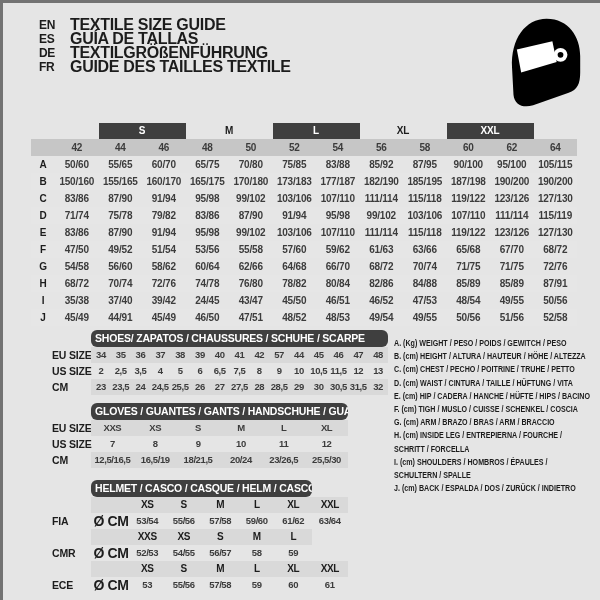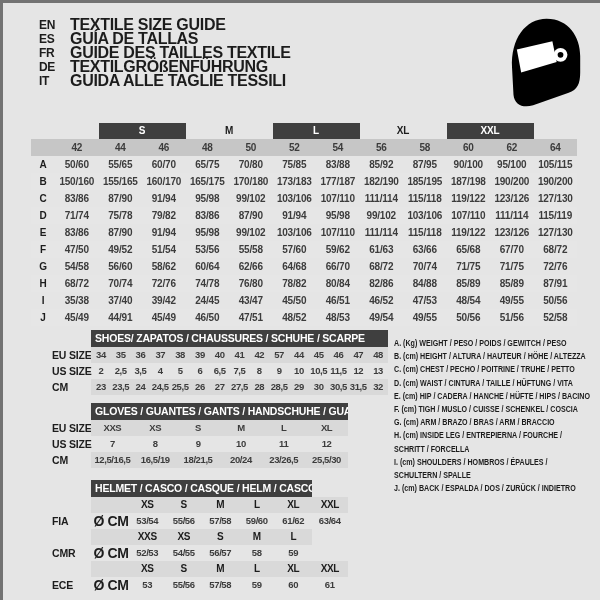--- a/index.html
+++ b/index.html
@@ -28,21 +28,21 @@
   .row-alt{background:var(--band-light);}
   .mcell{height:17px;line-height:17px;white-space:nowrap;}
   .mlabel{color:#1c1c1c;}
   
   .btable{position:absolute;display:grid;font-weight:bold;text-align:center;}
   .shoes{left:28px;top:327px;width:357px;grid-template-columns:60px repeat(15,1fr);}
   .gloves{left:28px;top:400px;width:317px;grid-template-columns:60px repeat(6,1fr);}
   .helmet{left:28px;top:477px;width:317px;grid-template-columns:60px 38px repeat(6,1fr);}
   .bar{
     background:var(--dark);color:#fff;text-align:left;padding-left:4px;
-    font-size:10.5px;height:17px;line-height:17px;white-space:nowrap;letter-spacing:-0.2px;overflow:hidden;
+    font-size:10.5px;height:17px;line-height:17px;white-space:nowrap;letter-spacing:-0.2px;overflow:hidden;border-radius:6px;
   }
   .bcell{height:16px;line-height:16px;font-size:9.5px;color:#3c3c3c;white-space:nowrap;letter-spacing:-0.4px;}
   .blabel{text-align:left;padding-left:6px;font-size:10.5px;color:#1c1c1c;letter-spacing:-0.2px;margin-left:15px;}
   .shade{background:var(--band-tbl);}
   .sizecell{font-size:10px;color:#1c1c1c;}
   .unitcell{font-size:14px;color:#1c1c1c;text-align:center;padding-left:2px;}
   
   .legend{
     position:absolute;left:391px;top:334px;width:262px;
     transform:scaleX(0.79);transform-origin:left top;
@@ -58,30 +58,26 @@
   <div class="langs">
       <div class="lang-row">
         <span class="lang-code">EN</span>
         <span class="lang-title">TEXTILE SIZE GUIDE</span>
       </div>
       <div class="lang-row">
         <span class="lang-code">ES</span>
         <span class="lang-title">GUÍA DE TALLAS</span>
       </div>
       <div class="lang-row">
-        <span class="lang-code">FR</span>
-        <span class="lang-title">GUIDE DES TAILLES TEXTILE</span>
-      </div>
-      <div class="lang-row">
         <span class="lang-code">DE</span>
         <span class="lang-title">TEXTILGRÖßENFÜHRUNG</span>
       </div>
       <div class="lang-row">
-        <span class="lang-code">IT</span>
-        <span class="lang-title">GUIDA ALLE TAGLIE TESSILI</span>
+        <span class="lang-code">FR</span>
+        <span class="lang-title">GUIDE DES TAILLES TEXTILE</span>
       </div>
     </div>
 
   <svg class="logo" viewBox="0 0 100 100" aria-hidden="true">
     <path fill="#000" d="M60,5 C83,5 95,24 95,44 L95,61 C95,73 92,79 83,82 L46,95
       C35,98.5 26.5,94 25.5,84 L24,56 C22.5,26 38,5 60,5 Z"></path>
     <polygon fill="#fff" points="29,37 66,28.5 70.5,50 33.5,61"></polygon>
     <circle cx="74.5" cy="42.5" r="7.2" fill="#fff"></circle>
     <circle cx="74.5" cy="42.5" r="3" fill="#000"></circle>
   </svg>

